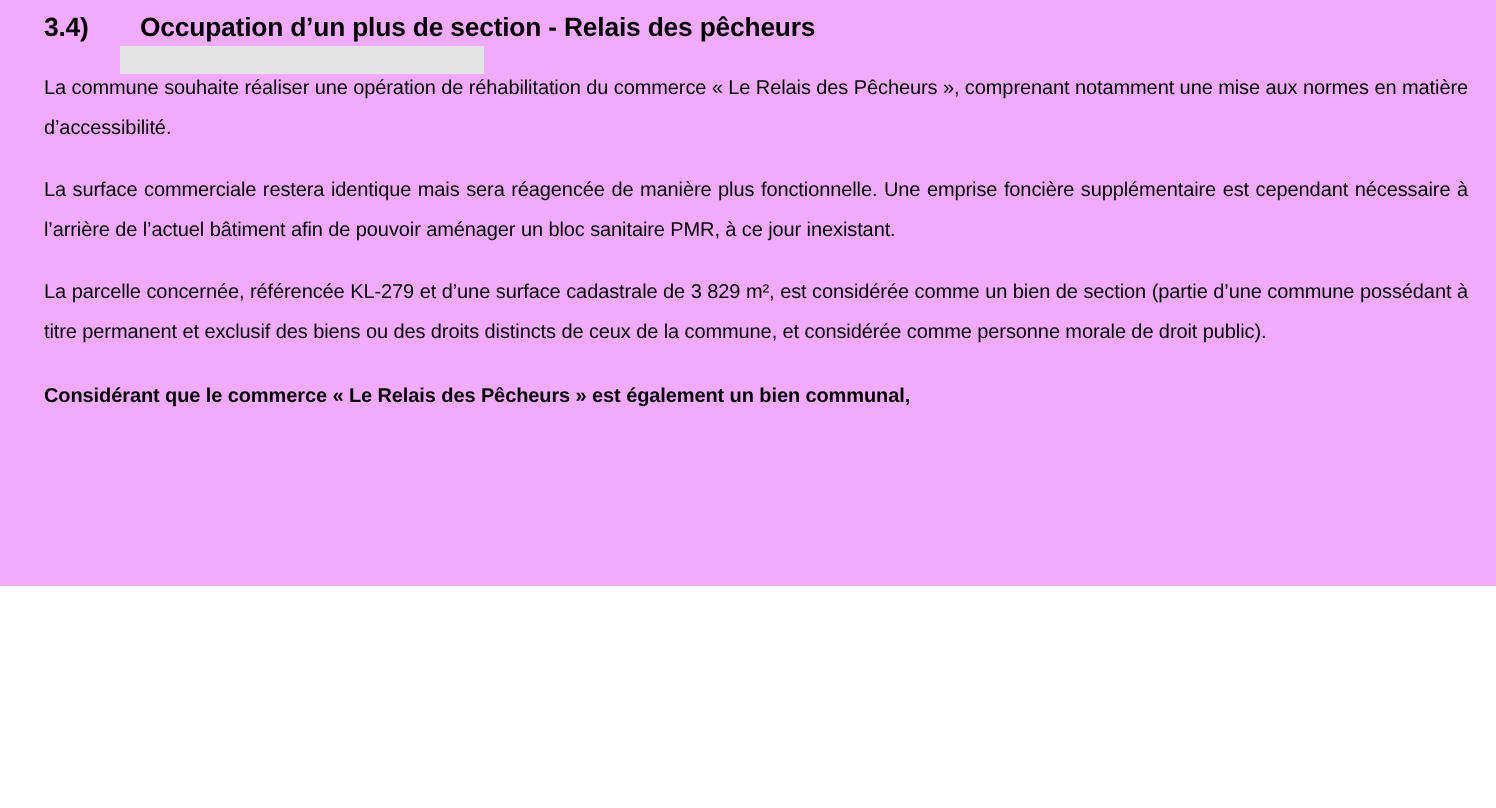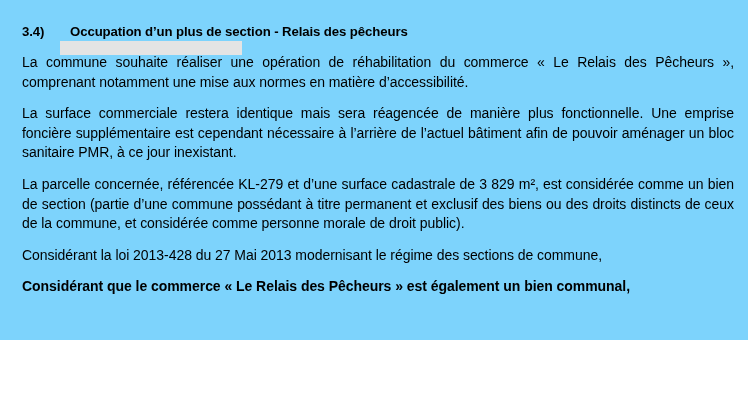--- a/index.html
+++ b/index.html
@@ -10,42 +10,42 @@
   body {
     width: 748px;
     height: 404px;
     overflow: hidden;
     font-family: "Liberation Sans", sans-serif;
     color: #000000;
   }
   .page {
     position: relative;
     width: 748px;
-    height: 340px;
+    height: 293px;
     box-sizing: border-box;
-    padding: 20px 14px 0 22px;
-    background: #7dd3fc;
+    padding: 2px 14px 0 22px;
+    background: #f0abfc;
   }
   .heading {
     display: flex;
     align-items: baseline;
     font-weight: bold;
     font-size: 13.2px;
     letter-spacing: -0.1px;
     margin: 4px 0 14px 0;
   }
   .heading-number {
     width: 48px;
     flex: 0 0 48px;
   }
   .heading-title {
     flex: 1 1 auto;
   }
   .para {
-    font-size: 14px;
+    font-size: 10px;
     line-height: 19.6px;
     text-align: justify;
     margin: 0 0 12px 0;
     letter-spacing: -0.05px;
     position: relative;
   }
   .para.last {
     margin-bottom: 0;
     font-weight: bold;
   }
@@ -75,22 +75,19 @@
   </p>
 
   <p class="para">
     <span>La surface commerciale restera identique mais sera réagencée de manière plus fonctionnelle. Une emprise foncière supplémentaire est cependant nécessaire à l’arrière de l’actuel bâtiment afin de pouvoir aménager un bloc sanitaire PMR, à ce jour inexistant.</span>
   </p>
 
   <p class="para">
     <span>La parcelle concernée, référencée KL-279 et d’une surface cadastrale de 3 829 m², est considérée comme un bien de section (partie d’une commune possédant à titre permanent et exclusif des biens ou des droits distincts de ceux de la commune, et considérée comme personne morale de droit public).</span>
   </p>
 
-  <p class="para">
-    <span>Considérant la loi 2013-428 du 27 Mai 2013 modernisant le régime des sections de commune,</span>
-  </p>
 
 
   <p class="para last">
     <span>Considérant que le commerce « Le Relais des Pêcheurs » est également un bien communal,</span>
   </p>
 
 </div>
 
 </body></html>

